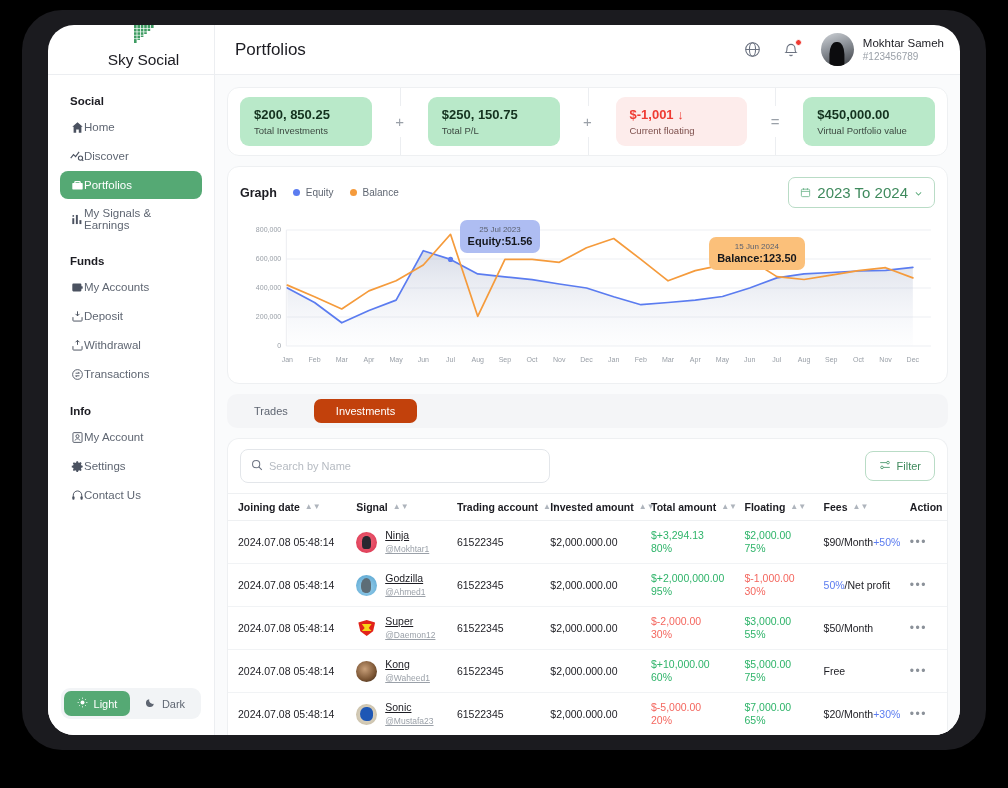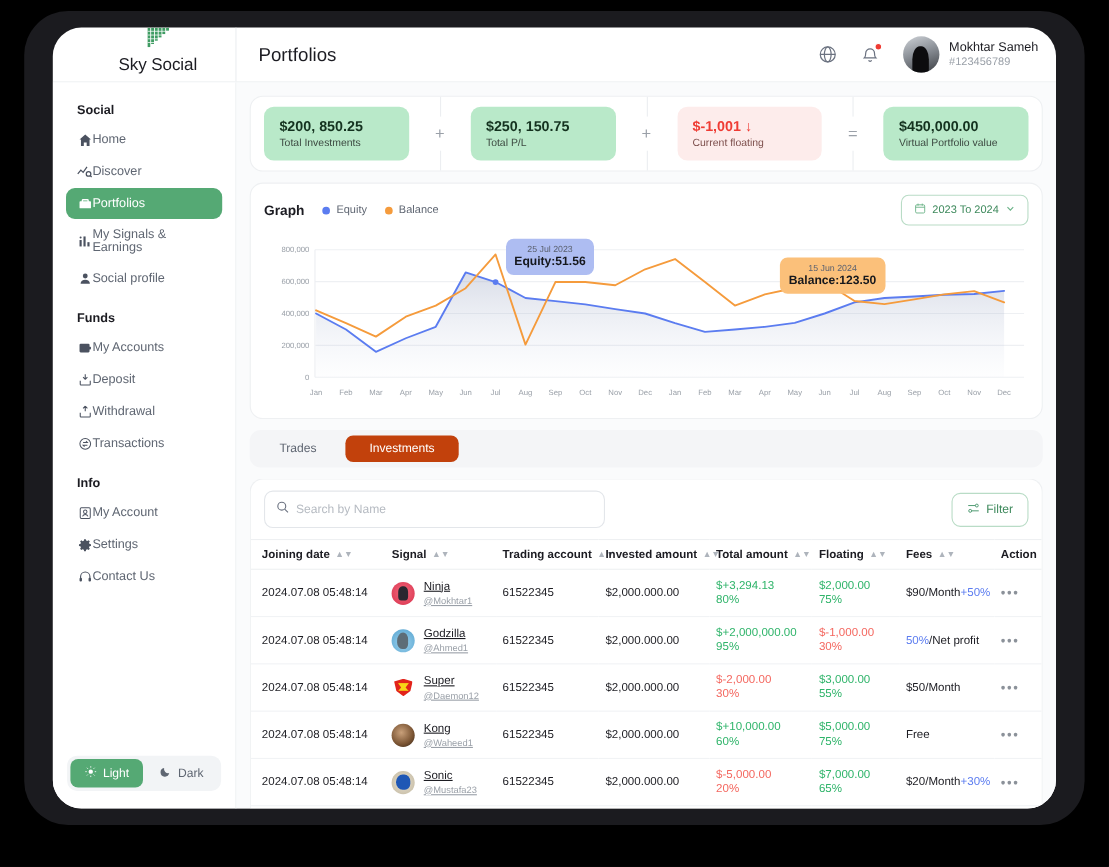--- a/index.html
+++ b/index.html
@@ -155,21 +155,21 @@
     padding: 10px 12px 6px 12px; flex: 0 0 auto;
   }
   .graph-head { display: flex; align-items: center; gap: 16px; }
   .graph-title { font-size: 12.5px; font-weight: bold; color: #1c1c22; }
   .legend { display: flex; gap: 16px; align-items: center; }
   .legend-item { display: flex; align-items: center; gap: 6px; font-size: 10px; color: #5f6672; }
   .legend-dot { width: 7px; height: 7px; border-radius: 50%; }
   .date-range {
     margin-left: auto; display: flex; align-items: center; gap: 6px;
     border: 1px solid #b9dcc6; color: #3f8a5d; border-radius: 7px;
-    padding: 6px 11px; font-size: 10px; cursor: pointer; background:#fff;
+    padding: 6px 11px; font-size: 15px; cursor: pointer; background:#fff;
   }
   .chart-wrap { position: relative; height: 165px; margin-top: 4px; }
   .chart-svg { display: block; width: 100%; height: 100%; }
   .tip {
     position: absolute; border-radius: 7px; padding: 4px 8px 5px;
     text-align: center; pointer-events: none;
   }
   .tip.blue { background: #aebdf2; }
   .tip.orange { background: #fbc07a; }
   .tip-date { font-size: 8px; color: #5b6170; line-height: 11px; }
@@ -345,29 +345,20 @@
         <div class="side-item">
           <span class="s-ico">
             <svg width="13" height="13" viewBox="0 0 20 20" fill="currentColor">
                 <rect x="2" y="8" width="3" height="9"></rect>
                 <rect x="7.5" y="3" width="3" height="14"></rect>
                 <rect x="13" y="11" width="3" height="6"></rect>
                 <circle cx="3.5" cy="4.5" r="1.4"></circle>
               </svg>
           </span>
           <span>My Signals &amp; Earnings</span>
-        </div>
-        <div class="side-item">
-          <span class="s-ico">
-            <svg width="13" height="13" viewBox="0 0 20 20" fill="currentColor">
-                <circle cx="10" cy="6" r="3.4"></circle>
-                <path d="M3.5 17c0-3.6 2.9-5.6 6.5-5.6s6.5 2 6.5 5.6z"></path>
-              </svg>
-          </span>
-          <span>Social profile</span>
         </div>
 
         <div class="side-group-title" style="margin-top:10px">Funds</div>
         <div class="side-item">
           <span class="s-ico">
             <svg width="13" height="13" viewBox="0 0 20 20" fill="currentColor">
                 <rect x="2" y="4" width="14" height="12" rx="1.6"></rect>
                 <rect x="11" y="8" width="7" height="4" rx="1" fill="currentColor"></rect>
               </svg>
           </span>

